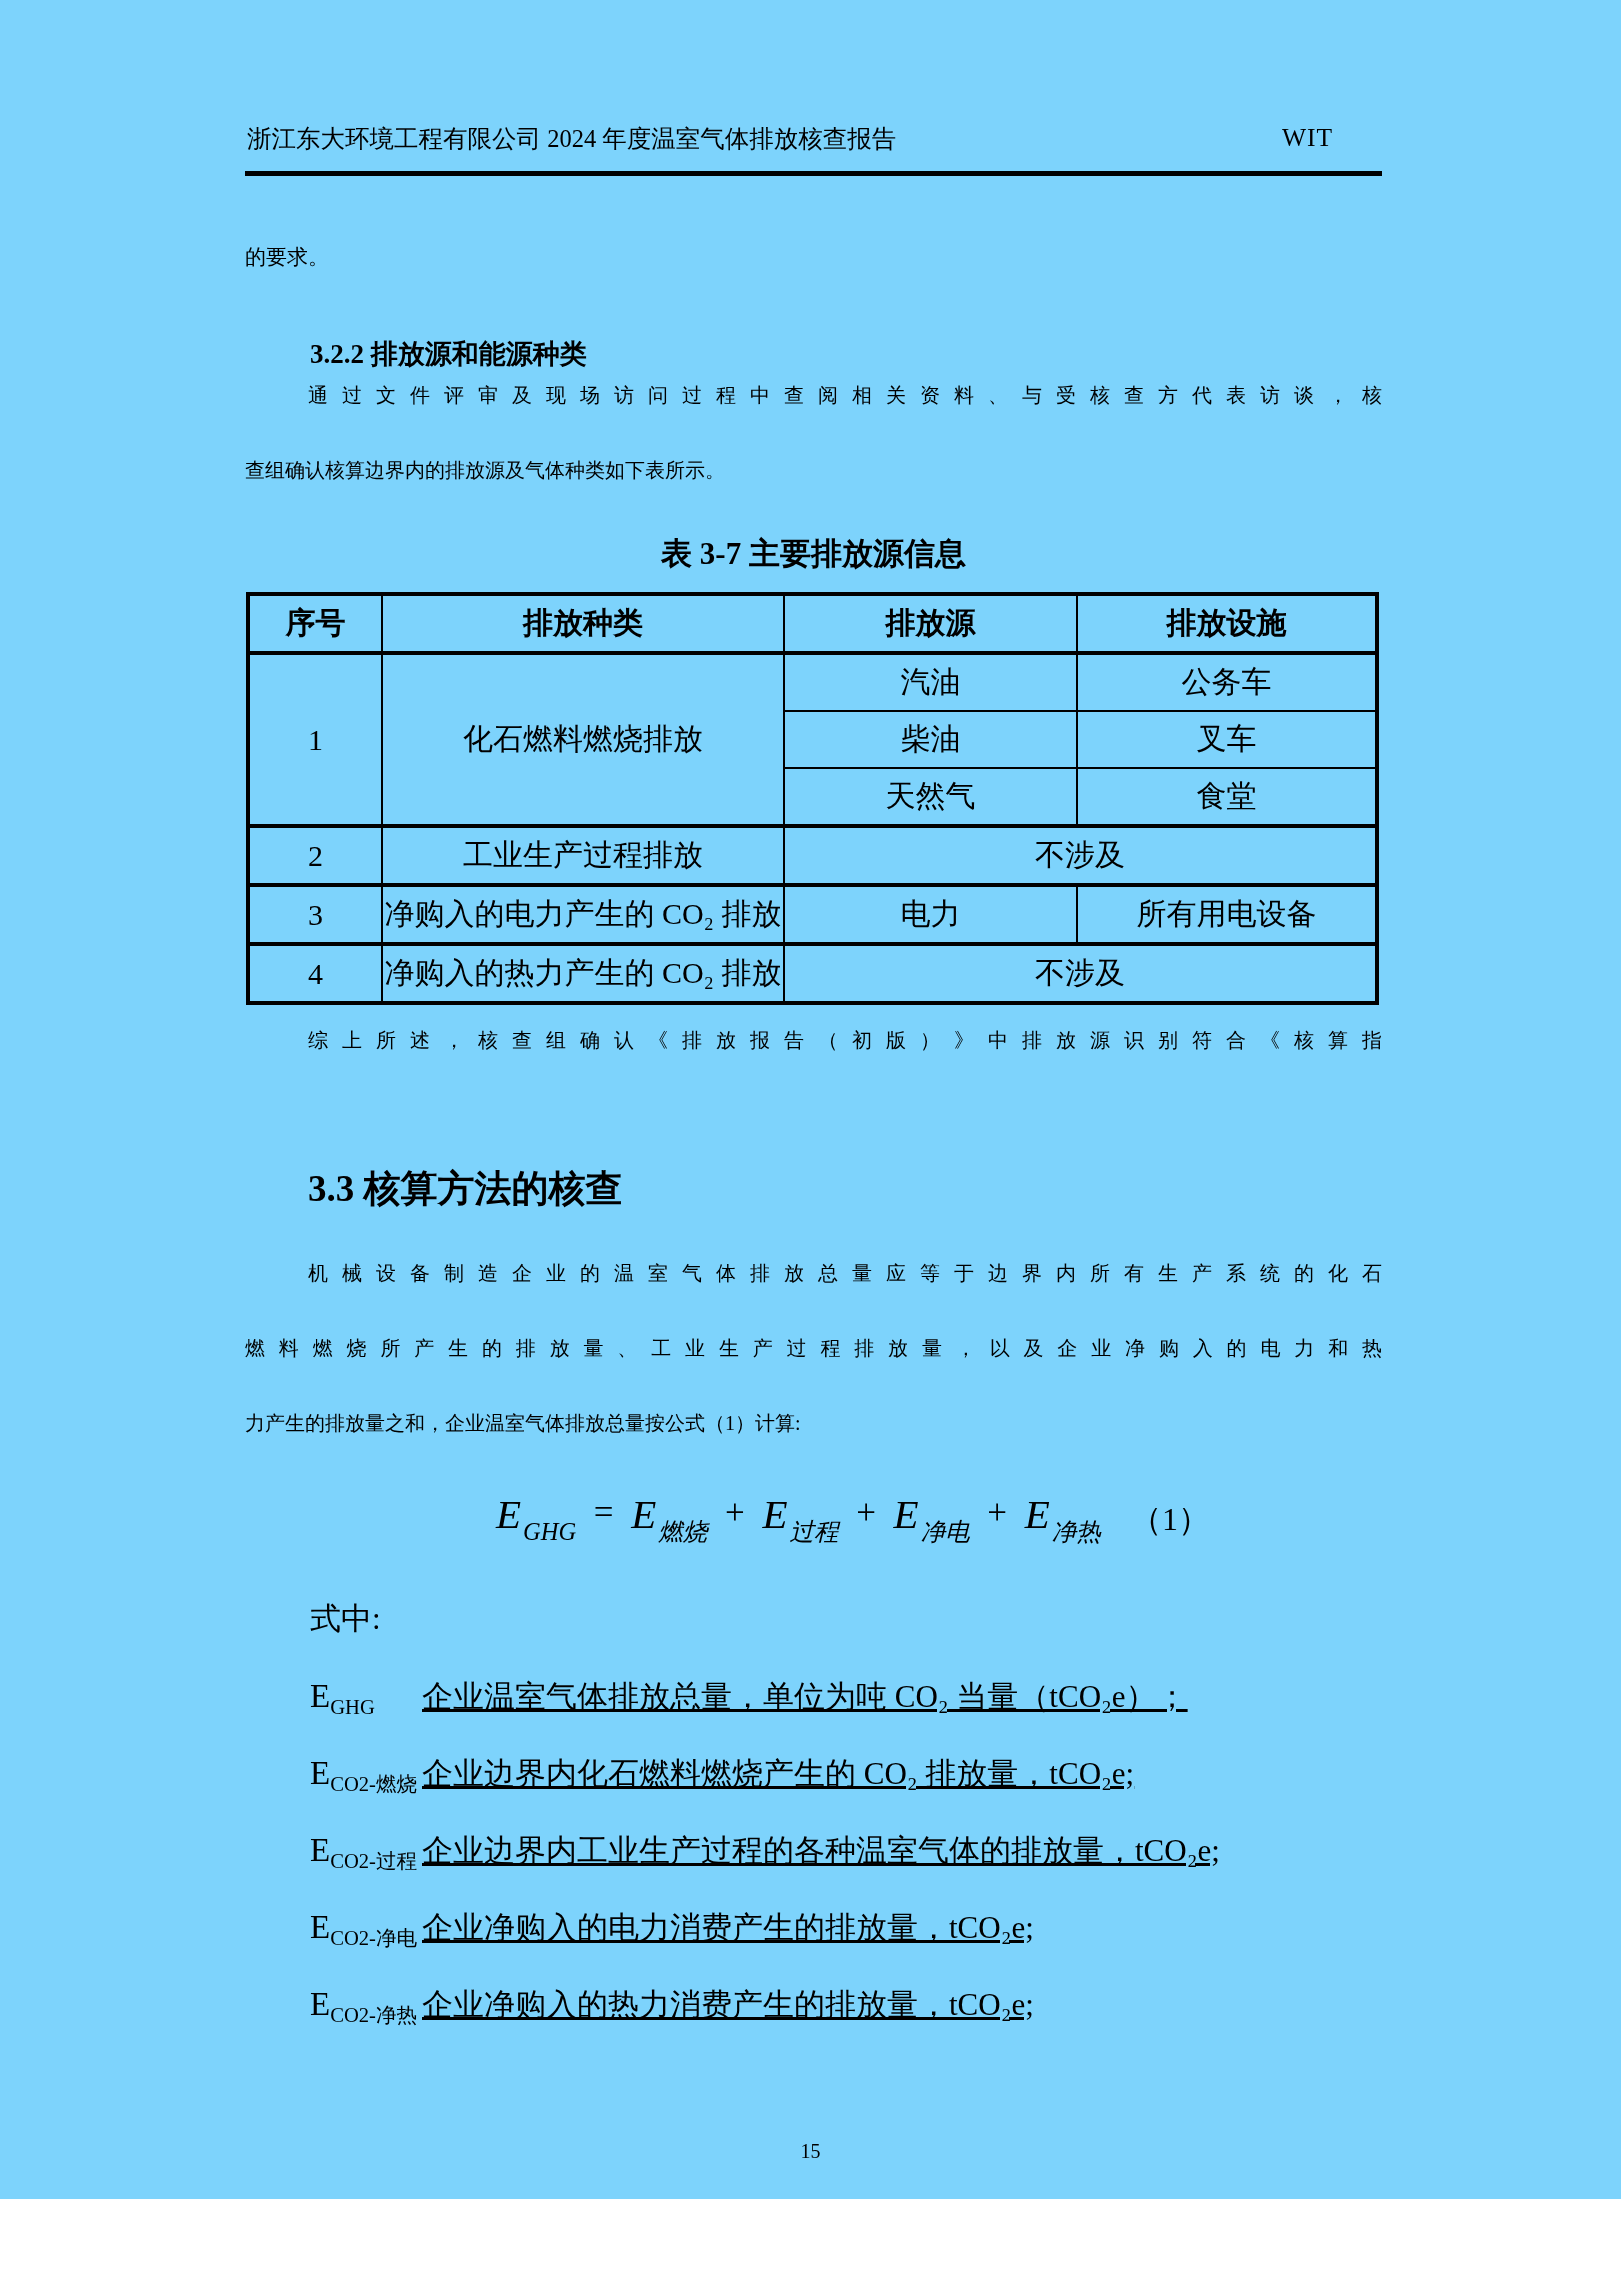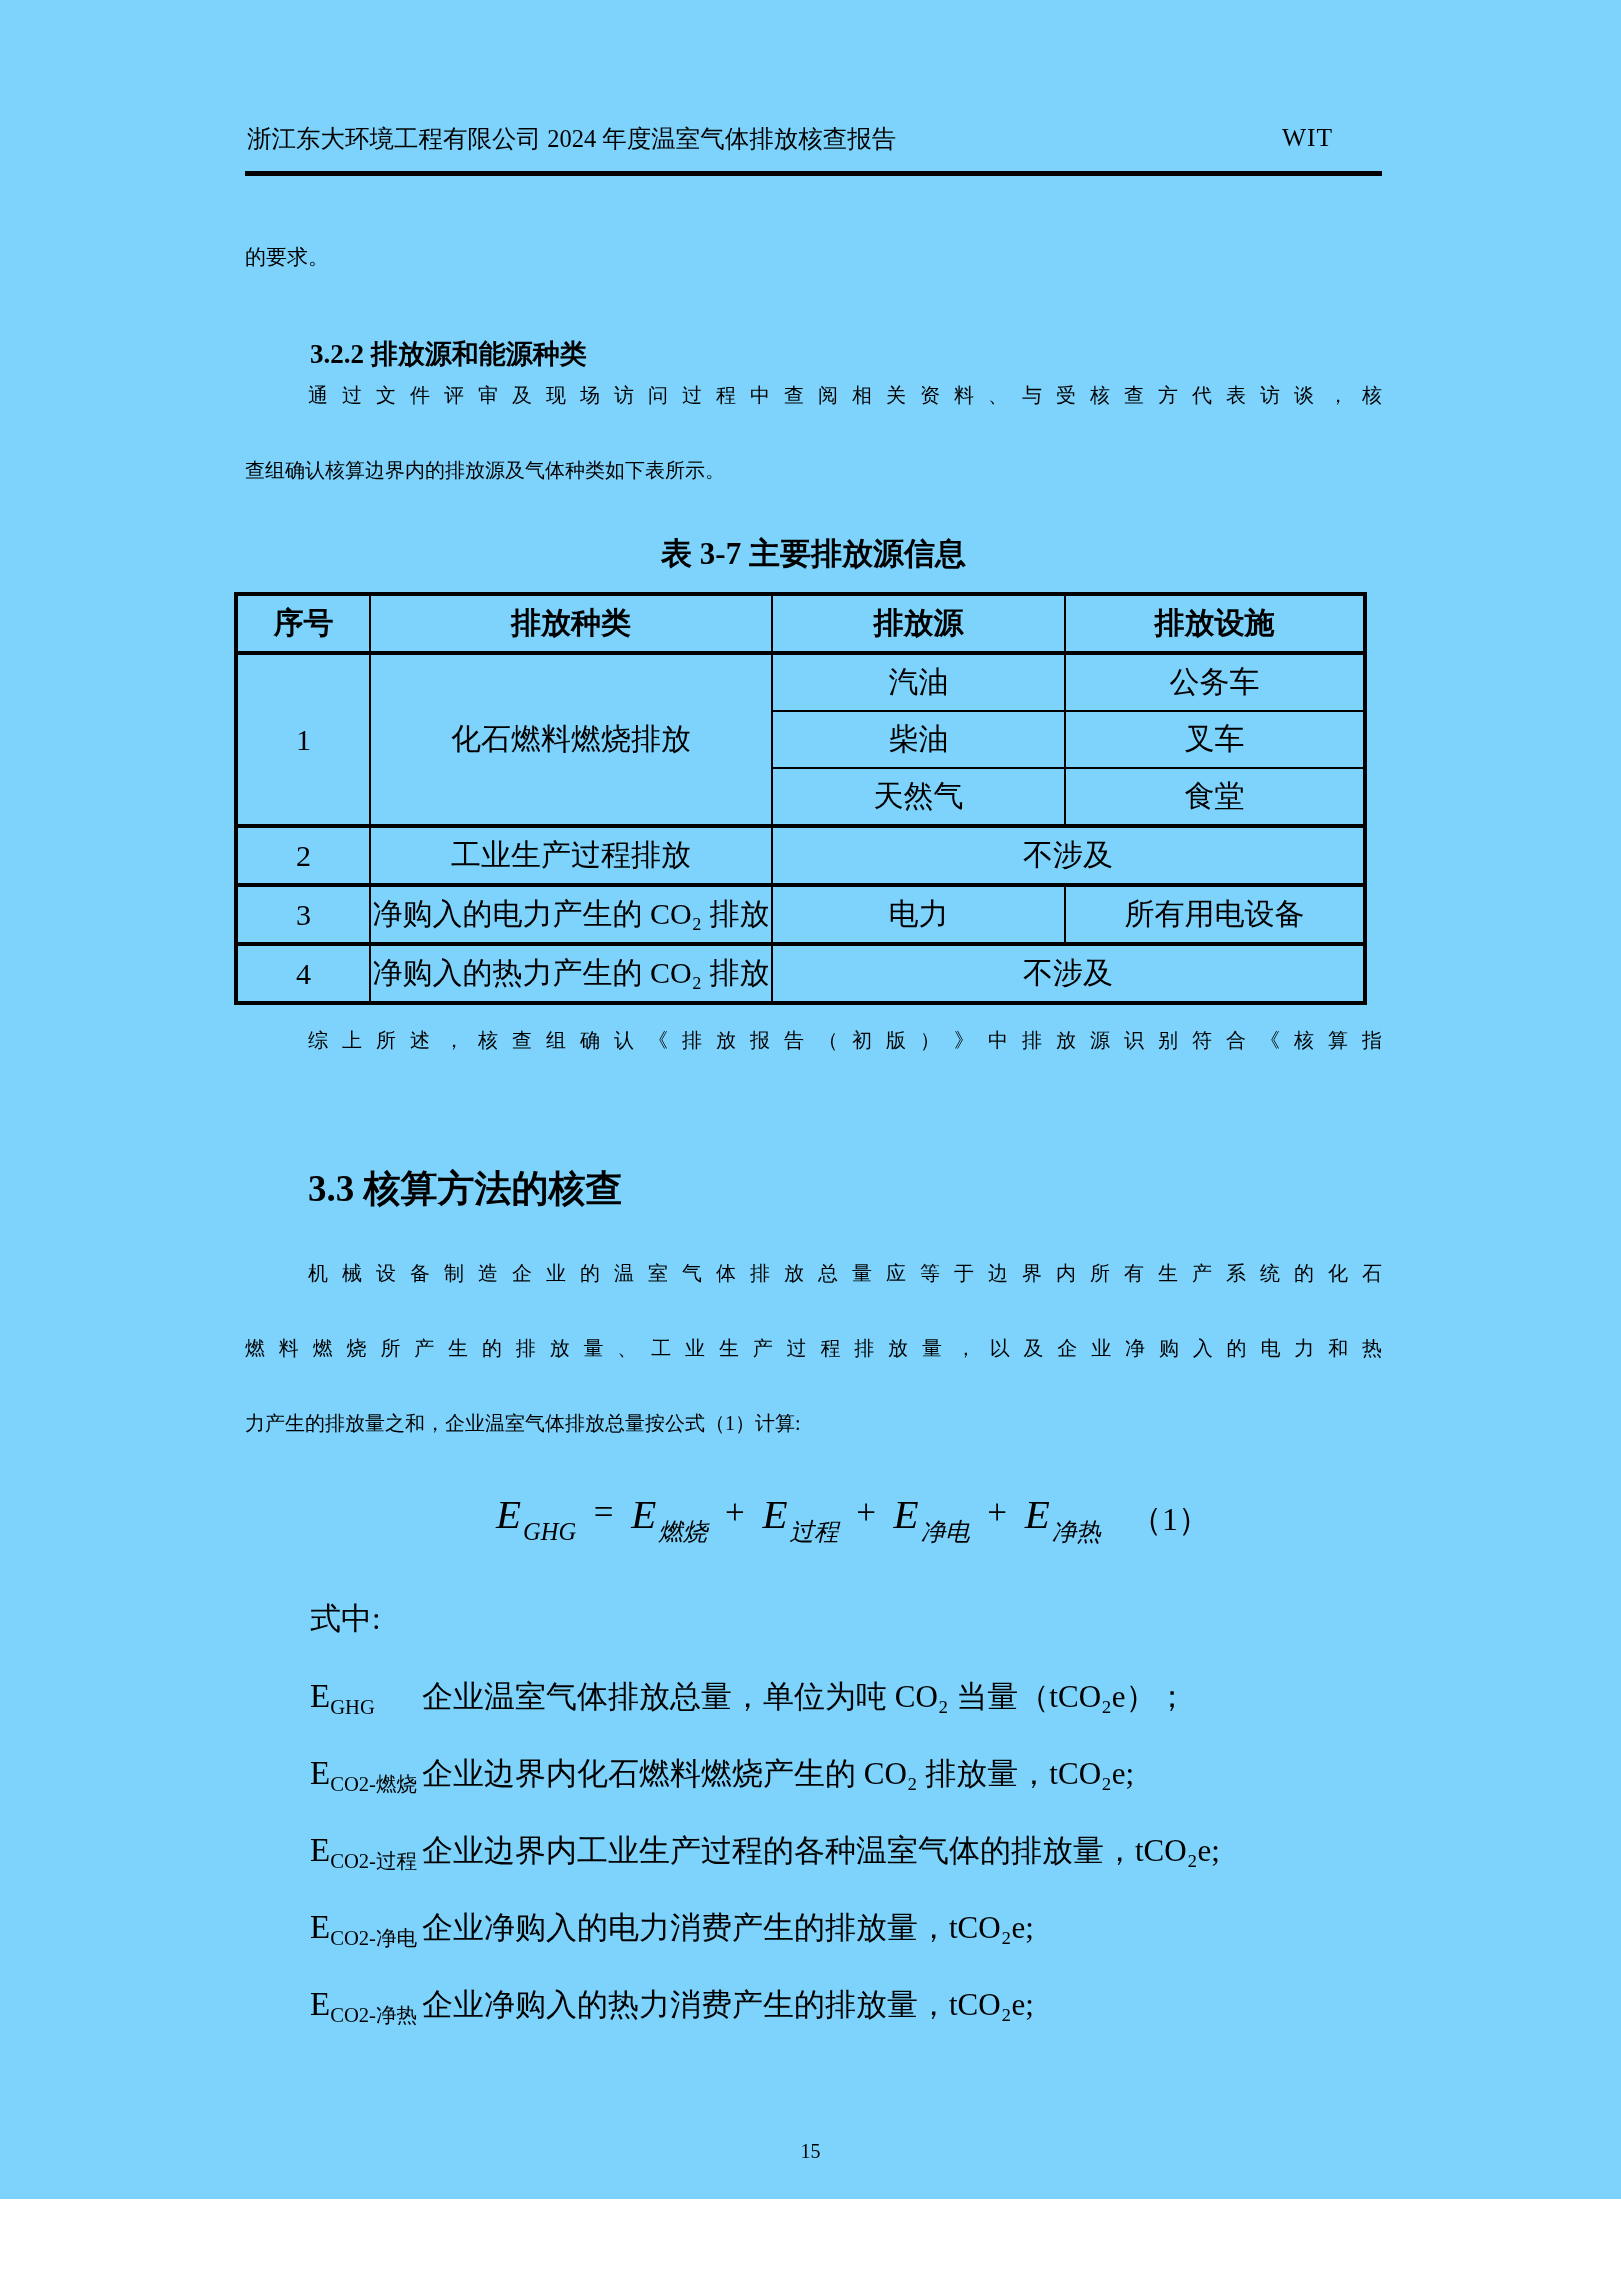--- a/index.html
+++ b/index.html
@@ -15,42 +15,42 @@
   .line{height:75px;line-height:75px;font-size:20px;}
   .line.full{text-align:justify;text-align-last:justify;}
   .line.indent{padding-left:63px;width:1074px;}
   .single{position:absolute;font-size:21px;line-height:39px;white-space:nowrap;}
 
   .h322{position:absolute;left:310px;top:298px;font-size:27px;font-weight:700;white-space:nowrap;margin-top:38px;}
   .h33{position:absolute;left:308px;top:1164px;font-size:37px;font-weight:700;white-space:nowrap;}
 
   .tbl-title{position:absolute;left:245px;top:533px;width:1137px;text-align:center;
     font-size:31px;font-weight:700;}
-  table.emission{position:absolute;left:234px;top:592px;width:1129px;
+  table.emission{position:absolute;left:246px;top:592px;width:1129px;
     border-collapse:collapse;table-layout:fixed;border:4.9px solid #000;}
   table.emission th,table.emission td{
     border:2.9px solid #000;height:55px;padding:0;text-align:center;vertical-align:middle;
     font-size:30px;font-weight:400;overflow:hidden;}
   table.emission th{font-weight:700;border-bottom:4.9px solid #000;}
   table.emission tr.major td{border-top:4.9px solid #000;}
 
   .formula{position:absolute;left:496px;top:1490px;white-space:nowrap;}
   .f-e{font-style:italic;font-size:41px;}
   .f-sub{font-style:italic;font-size:24.5px;vertical-align:-11.8px;margin-left:2px;}
   .f-op{font-size:35px;margin:0 13.7px;vertical-align:3.9px;}
   .f-no{position:absolute;left:1130px;top:1498px;font-size:32px;}
 
   .shizhong{position:absolute;left:310px;top:1598px;font-size:31px;}
 
   .defs{position:absolute;left:310px;top:1658px;width:1088px;}
   .def-line{height:77px;line-height:77px;white-space:nowrap;}
   .def-sym{display:inline-block;min-width:112px;}
   .d-e{font-size:33px;}
   .d-sub{font-size:20.6px;vertical-align:-6.9px;}
-  .d-desc{font-size:31px;}
+  .d-desc{font-size:31px;text-decoration:underline;}
 
   .pageno{position:absolute;left:0;top:2140px;width:1621px;text-align:center;font-size:20px;}
 </style>
 </head>
 <body>
 
 <div class="page">
 
   <div class="hdr-left">浙江东大环境工程有限公司 2024 年度温室气体排放核查报告</div>
   <div class="hdr-right">WIT</div>

